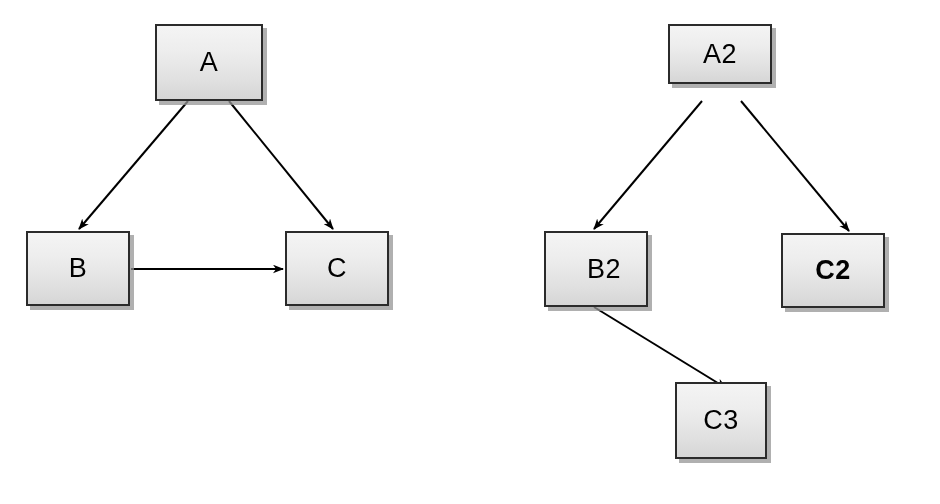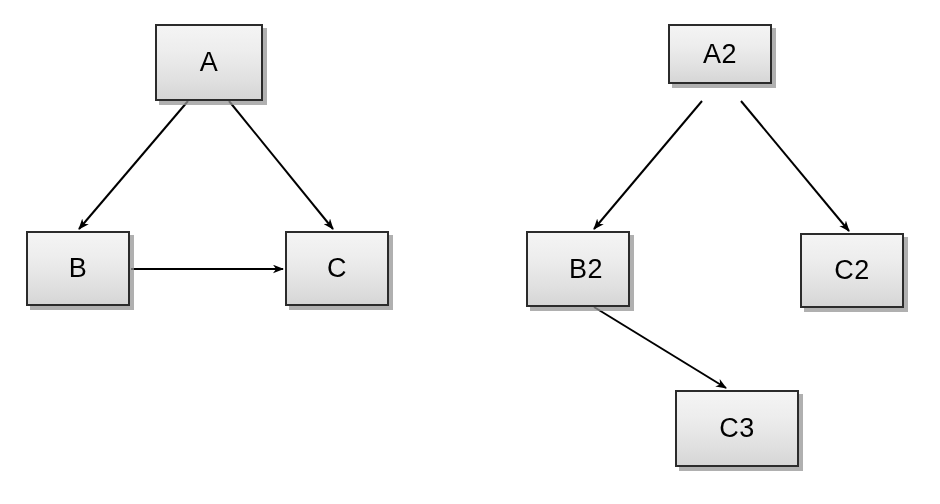--- a/index.html
+++ b/index.html
@@ -75,24 +75,24 @@
       </div>
       <div class="node" style="left: 26px; top: 231px; width: 104px; height: 75px;">
         <span class="node-label">B</span>
       </div>
       <div class="node" style="left: 285px; top: 231px; width: 104px; height: 75px;">
         <span class="node-label">C</span>
       </div>
       <div class="node" style="left: 668px; top: 24px; width: 104px; height: 60px;">
         <span class="node-label">A2</span>
       </div>
-      <div class="node" style="left: 526px; top: 231px; width: 104px; height: 76px; padding-left: 16px;">
+      <div class="node" style="left: 544px; top: 231px; width: 104px; height: 76px; padding-left: 16px;">
         <span class="node-label">B2</span>
       </div>
-      <div class="node" style="left: 800px; top: 233px; width: 104px; height: 75px;">
+      <div class="node" style="left: 781px; top: 233px; width: 104px; height: 75px; font-weight: bold;">
         <span class="node-label">C2</span>
       </div>
-      <div class="node" style="left: 675px; top: 390px; width: 124px; height: 77px;">
+      <div class="node" style="left: 675px; top: 382px; width: 92px; height: 77px;">
         <span class="node-label">C3</span>
       </div>
     </div>
 
 </div>
 
 </body></html>

